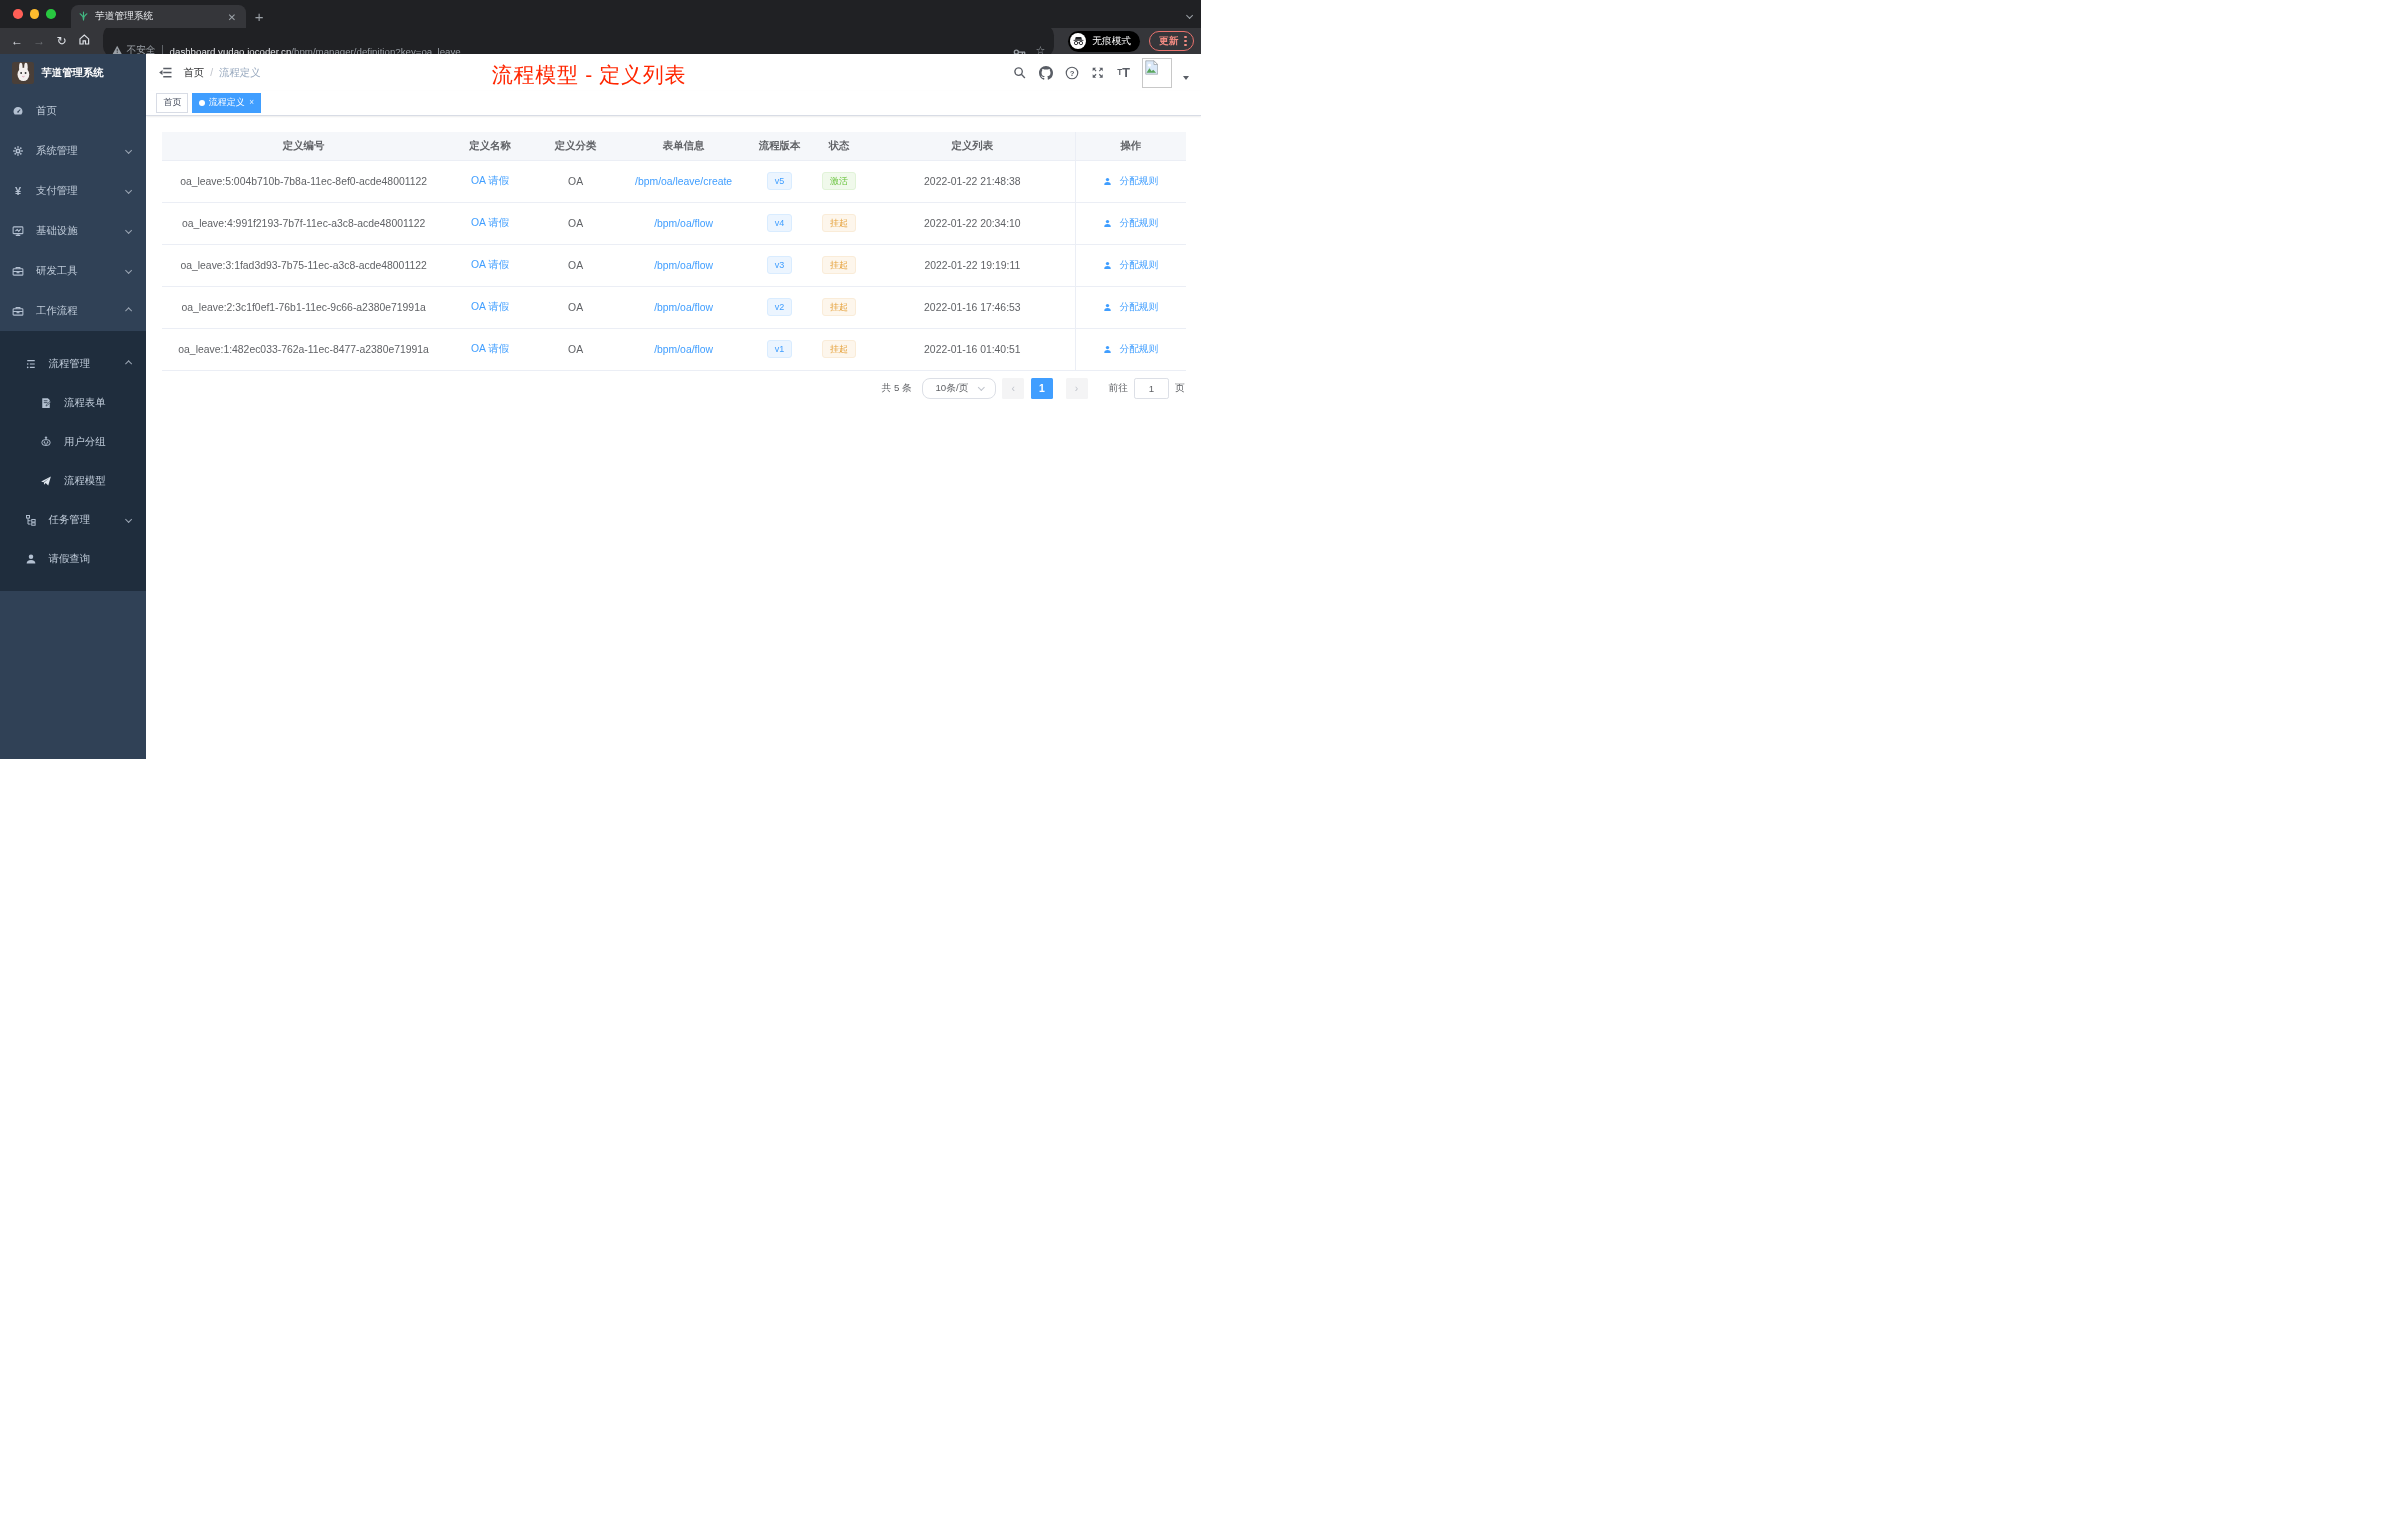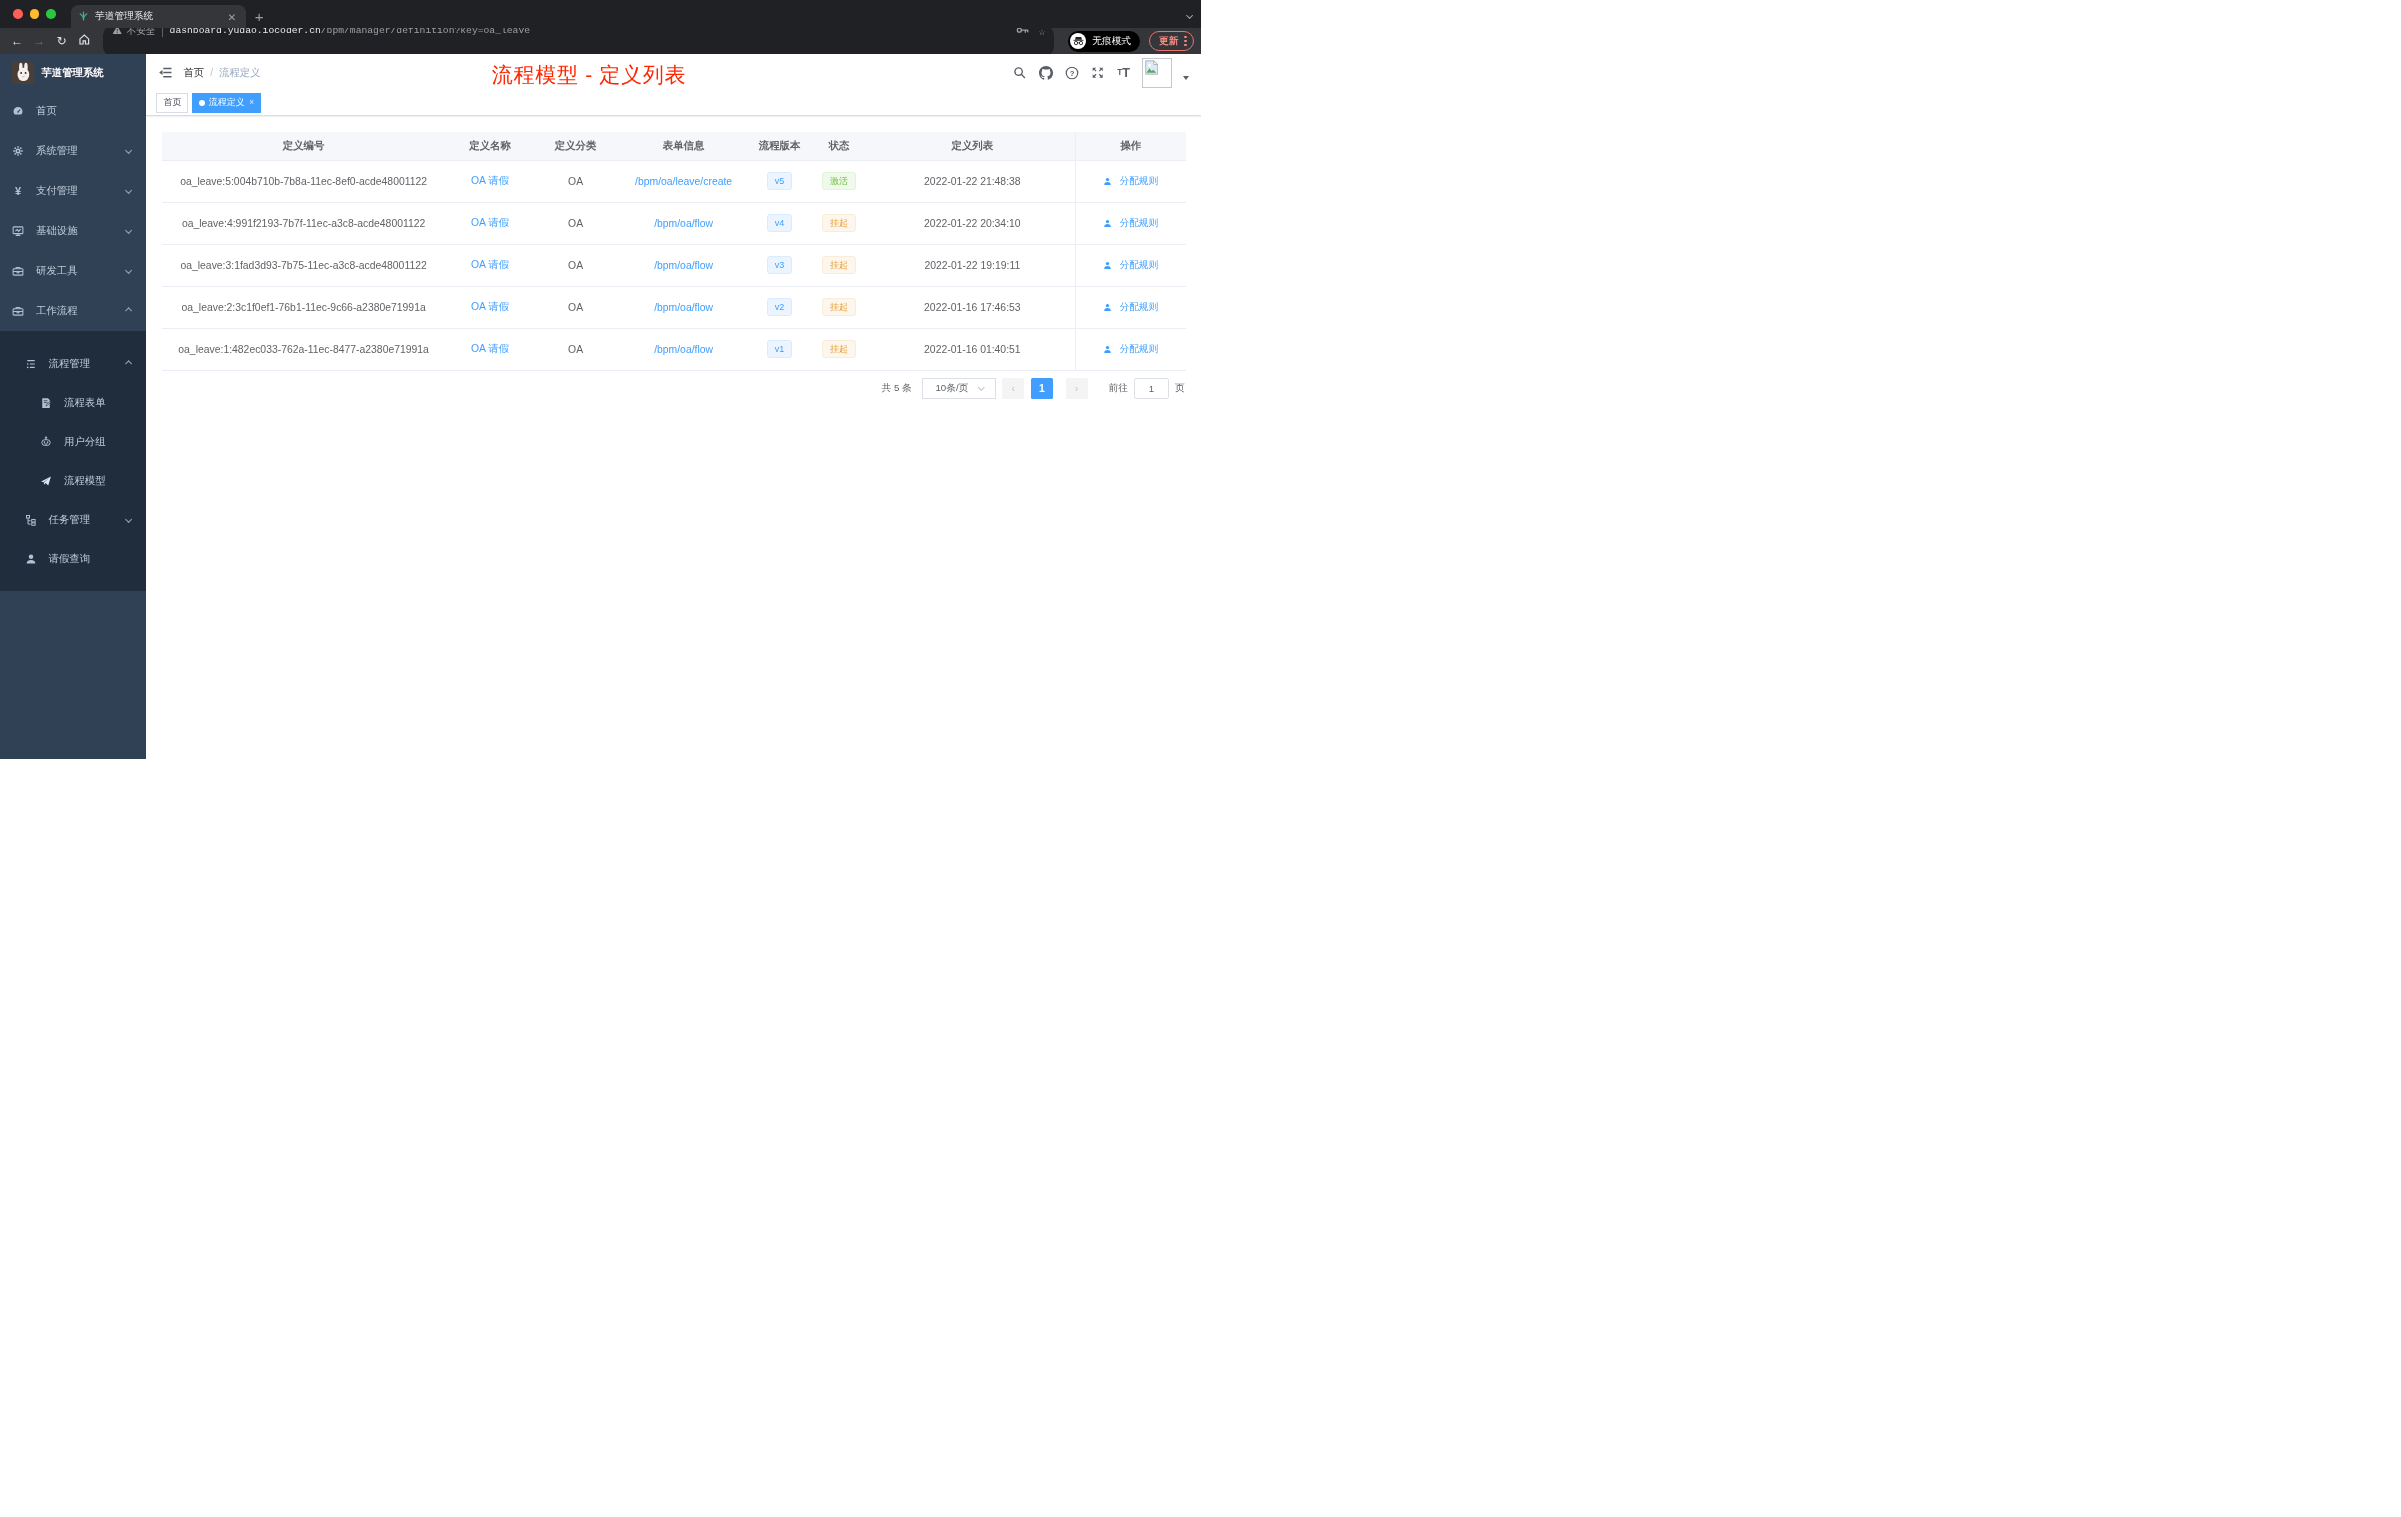--- a/index.html
+++ b/index.html
@@ -15,21 +15,21 @@
   .tab { width:175px; height:23px; background:#35363a; border-radius:7.4px 7.4px 0 0; display:flex; align-items:center; padding:0 7.4px; color:#e8eaed; font-size:9.7px; margin-left:4.5px; }
   .tab-title { flex:1; margin-left:6px; white-space:nowrap; overflow:hidden; }
   .tab-close { color:#9aa0a6; font-size:10.4px; padding:0 2.2px; cursor:default; }
   .newtab { color:#9aa0a6; font-size:15px; line-height:23px; padding:0 9px; height:23px; }
   .tabsearch { position:absolute; right:9px; top:7.4px; }
   .chev { display:inline-block; width:5.2px; height:5.2px; border-right:1.5px solid #9aa0a6; border-bottom:1.5px solid #9aa0a6; transform:rotate(45deg); }
 
   .toolbar { height:26px; background:#35363a; display:flex; align-items:center; padding:0 7.4px; gap:3px; }
   .nav-btn { width:19.3px; text-align:center; font-size:12px; color:#dee1e6; }
   .nav-btn.disabled { color:#6e7175; }
-  .omnibox { flex:1; height:32px; background:#202124; border-radius:10.4px; display:flex; align-items:flex-start; margin:0 6px; padding:0 9px; font-size:9.7px;font-family:Liberation Mono, monospace; }
+  .omnibox { flex:1; height:32px; background:#202124; border-radius:10.4px; display:flex; align-items:flex-end; margin:0 6px; padding:0 9px; font-size:9.7px; }
   .sec-label { color:#9aa0a6; margin:0 6px 0 4.5px; }
   .omni-sep { width:0.7px; height:12px; background:#5f6368; margin-right:7.4px; }
   .url-host { color:#e8eaed; }
   .url-path { color:#9aa0a6; flex:1; white-space:nowrap; overflow:hidden; }
   .omni-ico { margin-left:9px; display:flex; align-items:center; }
   .star { color:#9aa0a6; font-size:11px; }
   .incog { height:21px; background:#000000; border-radius:10.4px; display:flex; align-items:center; padding:0 9px 0 2.2px; margin-left:4.5px;text-decoration:underline; }
   .incog-circle { width:16.3px; height:16.3px; border-radius:50%; background:#fff; display:flex; align-items:center; justify-content:center; margin-right:6px; }
   .incog-label { color:#fff; font-size:9.7px; white-space:nowrap; }
   .update-pill { height:20px; border:1.1px solid #e8726d; border-radius:10.4px; display:flex; align-items:center; padding:0 6px 0 9px; margin-left:6px; gap:6px; }
@@ -81,21 +81,21 @@
   .def-table .fixed-col { border-left:0.7px solid #ebeef5; }
   a.blue-link { color:#409eff; text-decoration:none; cursor:pointer; }
   .el-tag { display:inline-flex; align-items:center; justify-content:center; height:18px; padding:0 6.7px; border-radius:3px; font-size:9px; border:0.7px solid; }
   .tag-blue { background:#ecf5ff; border-color:#d9ecff; color:#409eff; }
   .tag-success { background:#f0f9eb; border-color:#e1f3d8; color:#67c23a; }
   .tag-warning { background:#fdf6ec; border-color:#faecd8; color:#e6a23c; }
   .action-link { display:inline-flex; align-items:center; gap:7px; font-size:9.7px; }
 
   .pagination { width:1023px; display:flex; align-items:center; justify-content:flex-end; margin-top:7.4px; font-size:9.7px; color:#606266; }
   .pg-total { margin-right:10.4px; }
-  .pg-size { width:74px; height:21px; border:0.7px solid #dcdfe6; border-radius:0; display:flex; align-items:center; justify-content:center; gap:10px; color:#606266; }
+  .pg-size { width:74px; height:21px; border:0.7px solid #dcdfe6; border-radius:8px; display:flex; align-items:center; justify-content:center; gap:10px; color:#606266; }
   .pg-size .chev { width:4.5px; height:4.5px; border-color:#c0c4cc; border-width:1.1px; transform:rotate(45deg) translateY(-1.5px); }
   .pg-btn { min-width:22px; height:21px; background:#f4f4f5; border:none; border-radius:1.5px; color:#c0c4cc; font-size:10.4px; margin-left:6px; }
   .pg-btn.page { background:#409eff; color:#fff; font-weight:bold; margin:0 6.7px; }
   .pg-goto { margin-left:21px; }
   .pg-input { width:35px; height:21px; border:0.7px solid #dcdfe6; border-radius:2.2px; text-align:center; font-size:9.7px; color:#606266; margin:0 6px; }
   .pg-unit { }
 </style>
 </head>
 <body>
 

